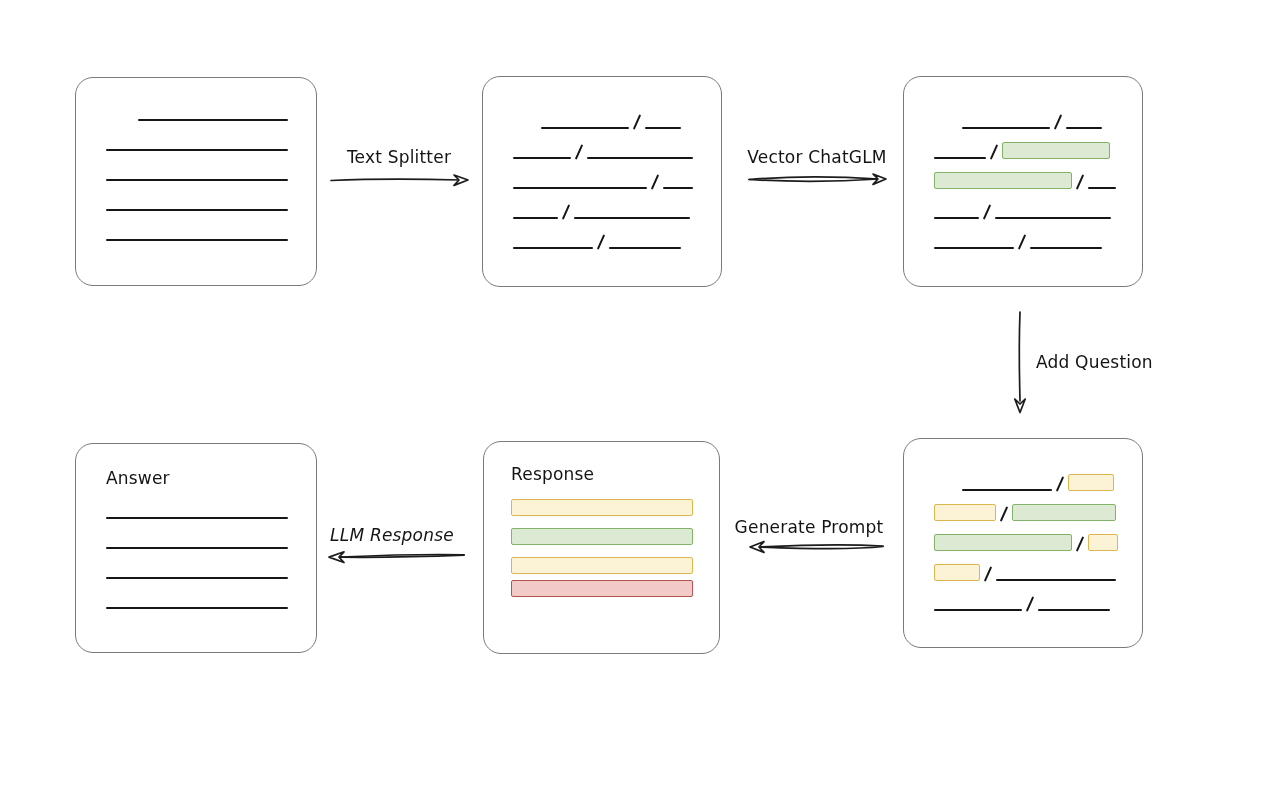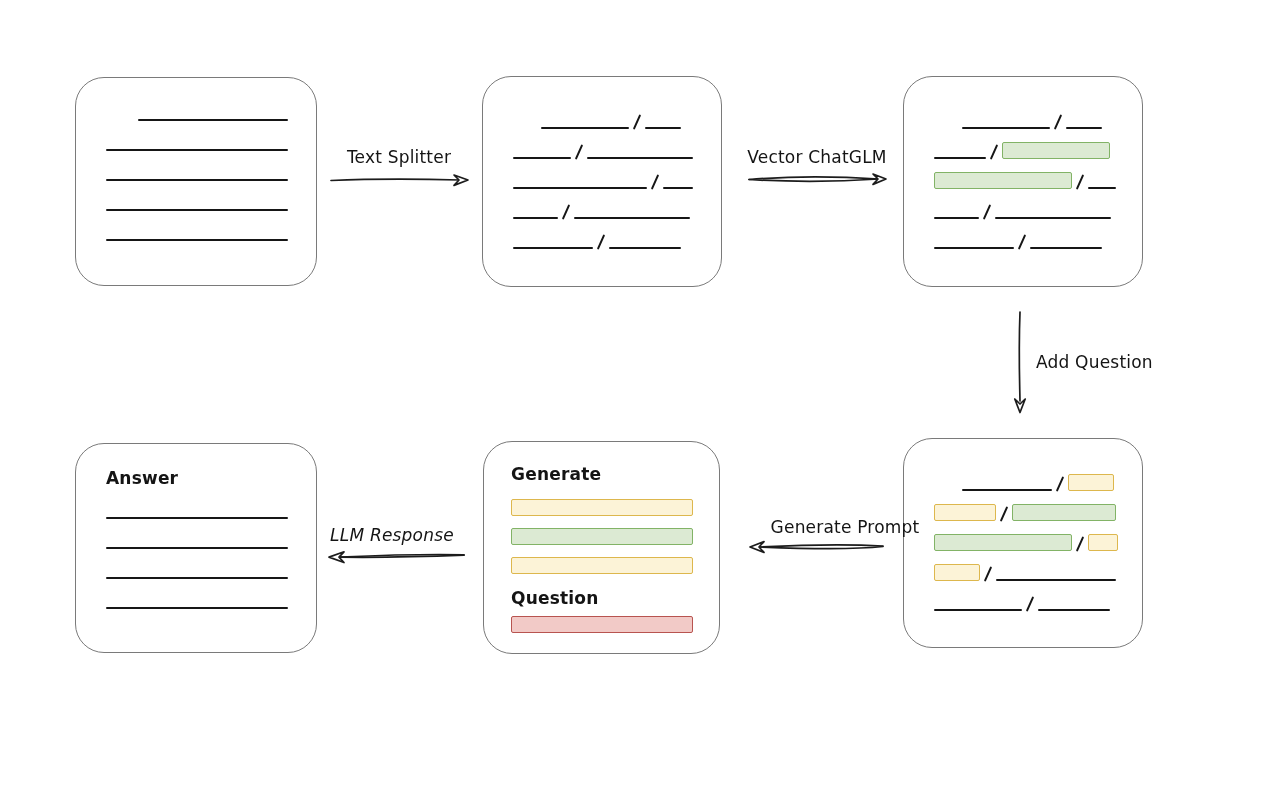--- a/index.html
+++ b/index.html
@@ -8,23 +8,22 @@
     width:1262px;height:792px;
     background:#ffffff;
     font-family:"DejaVu Sans","Liberation Sans",sans-serif;
     color:#141414;
     overflow:hidden;
   }
   .box{
     position:absolute;
     background:#ffffff;
     border:1.4px solid var(--box-stroke,#7a7a7a);
-    border-radius:29px;
+    border-radius:18px;
     box-sizing:border-box;
-    font-weight:bold;
   }
   
   .chunk-content{padding:22px 0 0 30px;}
   .chunk-row{display:flex;align-items:flex-end;height:30px;}
   .seg{box-sizing:border-box;}
   .seg-line{height:2px;background:var(--line,#161616);border-radius:1px;}
   .seg-green{height:17px;background:var(--green-fill);border:1.5px solid var(--green-stroke);border-radius:2px;}
   .seg-yellow{height:17px;background:var(--yellow-fill);border:1.5px solid var(--yellow-stroke);border-radius:2px;}
   .slash{width:2px;height:16px;background:var(--line,#161616);transform:rotate(24deg);margin:0 7px -1px 7px;border-radius:1px;}
   
@@ -159,27 +158,26 @@
         <div class="chunk-row">
           <div class="seg seg-line" style="width: 88px;"></div>
           <div class="slash"></div>
           <div class="seg seg-line" style="width: 72px;"></div>
         </div>
       </div>
   </div>
 
   <div class="box" style="left:483px;top:441px;width:237px;height:213px;">
     <div class="prompt-content">
-      <div class="inbox-label">Generate</div>
+      <div class="inbox-label">Response</div>
       <div>
           <div class="pbar pbar-yellow kbar"></div>
           <div class="pbar pbar-green kbar"></div>
           <div class="pbar pbar-yellow kbar"></div>
         </div>
-      <div class="inbox-label" style="margin-top:12px;">Question</div>
       <div>
           <div class="pbar pbar-red qbar"></div>
         </div>
     </div>
   </div>
 
   <div class="box" style="left:75px;top:443px;width:242px;height:210px;">
     <div style="padding:22px 0 0 30px;">
       <div class="inbox-label">Answer</div>
       <div style="margin-top:27px;">
@@ -208,21 +206,21 @@
     <path d="M12,2 C10.5,40 11.5,66 12,91"></path>
     <path class="head" d="M6.8,89 L12,102.5 L17.2,89 L12,94 Z"></path>
   </svg>
   <div class="hand-label" style="left:1036px;top:352px;">Add Question</div>
 
   <svg class="arrow-svg" style="left:740px;top:538px;" width="146" height="18">
     <path d="M20,9 C70,6.5 115,6.5 143,8"></path>
     <path d="M20,9 C70,11 115,11.5 143,8.5"></path>
     <path class="head" d="M24,3.6 L10,9 L24,14.4 L19,9 Z"></path>
   </svg>
-  <div class="hand-label centered" style="left:733px;top:517px;width:152px;margin-left:36px;">Generate Prompt</div>
+  <div class="hand-label centered" style="left:733px;top:517px;width:152px;">Generate Prompt</div>
 
   <svg class="arrow-svg" style="left:318px;top:548px;" width="148" height="18">
     <path d="M22,9 C70,7 115,6 146,6.8"></path>
     <path d="M22,9.2 C70,9.8 115,8.4 146,7.2"></path>
     <path class="head" d="M26,3.8 L11,9.1 L26,14.5 L21,9.1 Z"></path>
   </svg>
   <div class="hand-label centered" style="left:322px;top:525px;width:140px;font-style:italic;">LLM Response</div>
 
 
 </div>

